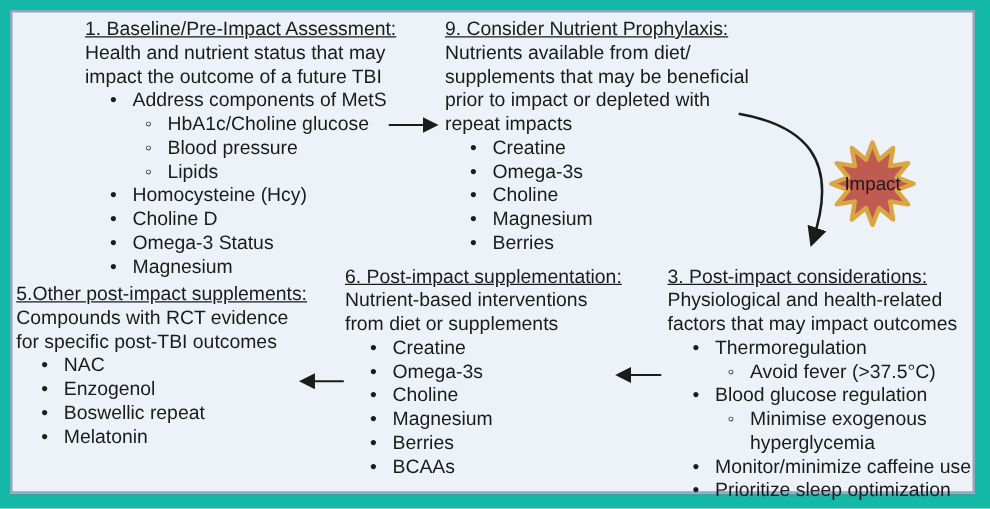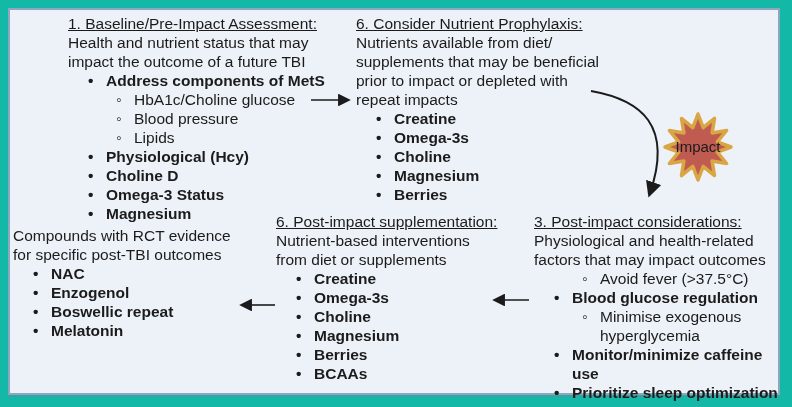--- a/index.html
+++ b/index.html
@@ -10,21 +10,21 @@
   .panel {
     position:absolute; left:8px; top:8px; width:772px; height:387px;
     background:#edf2f8; border:2px solid #8fa6c0; box-sizing:border-box;
     box-shadow:0 2px 0 rgba(110,130,155,.35);
   }
   .block { position:absolute; font-size:15.5px; line-height:19px; }
   .block-title { text-decoration:underline; white-space:nowrap; }
   .block-body { white-space:pre-line; }
   .block ul { list-style:none; margin:0; padding:0; }
   .block li { position:relative; }
-  li.l1 { padding-left:38px;font-weight:bold; }
+  li.l1 { padding-left:38px; }
   li.l1::before { content:"\2022"; position:absolute; left:20px; top:0; }
   li.l2 { padding-left:66px; }
   li.l2::before { content:"\25E6"; position:absolute; left:48px; top:0; }
   .arrows { position:absolute; left:0; top:0; width:792px; height:407px; pointer-events:none; }
   .arrow-line { stroke:#1b1b1b; stroke-width:1.6; fill:none; }
   .arrow-curve { stroke:#1b1b1b; stroke-width:2; fill:none; }
   .star-svg { position:absolute; left:658px; top:107px; width:80px; height:80px; }
   .star-shape { stroke:#d9a643; stroke-width:3.5; stroke-linejoin:round; }
   .star-label { font-family:"Liberation Sans", sans-serif; font-size:15px; fill:#1b1b1b; text-anchor:middle; }
 </style>
@@ -36,47 +36,48 @@
 
   <div class="block" style="left:68px; top:14px; width:288px;">
     <div class="block-title">1. Baseline/Pre-Impact Assessment:</div>
     <div class="block-body">Health and nutrient status that may
 impact the outcome of a future TBI</div>
     <ul>
       <li class="l1">Address components of MetS</li>
       <li class="l2">HbA1c/Choline glucose</li>
       <li class="l2">Blood pressure</li>
       <li class="l2">Lipids</li>
-      <li class="l1">Physiological (Hcy)</li>
+      <li class="l1">Homocysteine (Hcy)</li>
       <li class="l1">Choline D</li>
       <li class="l1">Omega-3 Status</li>
       <li class="l1">Magnesium</li>
     </ul>
   </div>
 
   <div class="block" style="left:356px; top:14px; width:292px;">
-    <div class="block-title">6. Consider Nutrient Prophylaxis:</div>
+    <div class="block-title">9. Consider Nutrient Prophylaxis:</div>
     <div class="block-body">Nutrients available from diet/
 supplements that may be beneficial
 prior to impact or depleted with
 repeat impacts</div>
     <ul>
       <li class="l1">Creatine</li>
       <li class="l1">Omega-3s</li>
       <li class="l1">Choline</li>
       <li class="l1">Magnesium</li>
       <li class="l1">Berries</li>
     </ul>
   </div>
 
   <div class="block" style="left:534px; top:212px; width:252px;">
     <div class="block-title">3. Post-impact considerations:</div>
     <div class="block-body">Physiological and health-related
 factors that may impact outcomes</div>
     <ul>
+      <li class="l1">Thermoregulation</li>
       <li class="l2">Avoid fever (&gt;37.5°C)</li>
       <li class="l1">Blood glucose regulation</li>
       <li class="l2">Minimise exogenous hyperglycemia</li>
       <li class="l1">Monitor/minimize caffeine use</li>
       <li class="l1">Prioritize sleep optimization</li>
     </ul>
   </div>
 
   <div class="block" style="left:276px; top:212px; width:230px;">
     <div class="block-title">6. Post-impact supplementation:</div>
@@ -86,20 +87,21 @@
       <li class="l1">Creatine</li>
       <li class="l1">Omega-3s</li>
       <li class="l1">Choline</li>
       <li class="l1">Magnesium</li>
       <li class="l1">Berries</li>
       <li class="l1">BCAAs</li>
     </ul>
   </div>
 
   <div class="block" style="left:13px; top:226px; width:250px;">
+    <div class="block-title">5.Other post-impact supplements:</div>
     <div class="block-body">Compounds with RCT evidence
 for specific post-TBI outcomes</div>
     <ul>
       <li class="l1">NAC</li>
       <li class="l1">Enzogenol</li>
       <li class="l1">Boswellic repeat</li>
       <li class="l1">Melatonin</li>
     </ul>
   </div>
 

